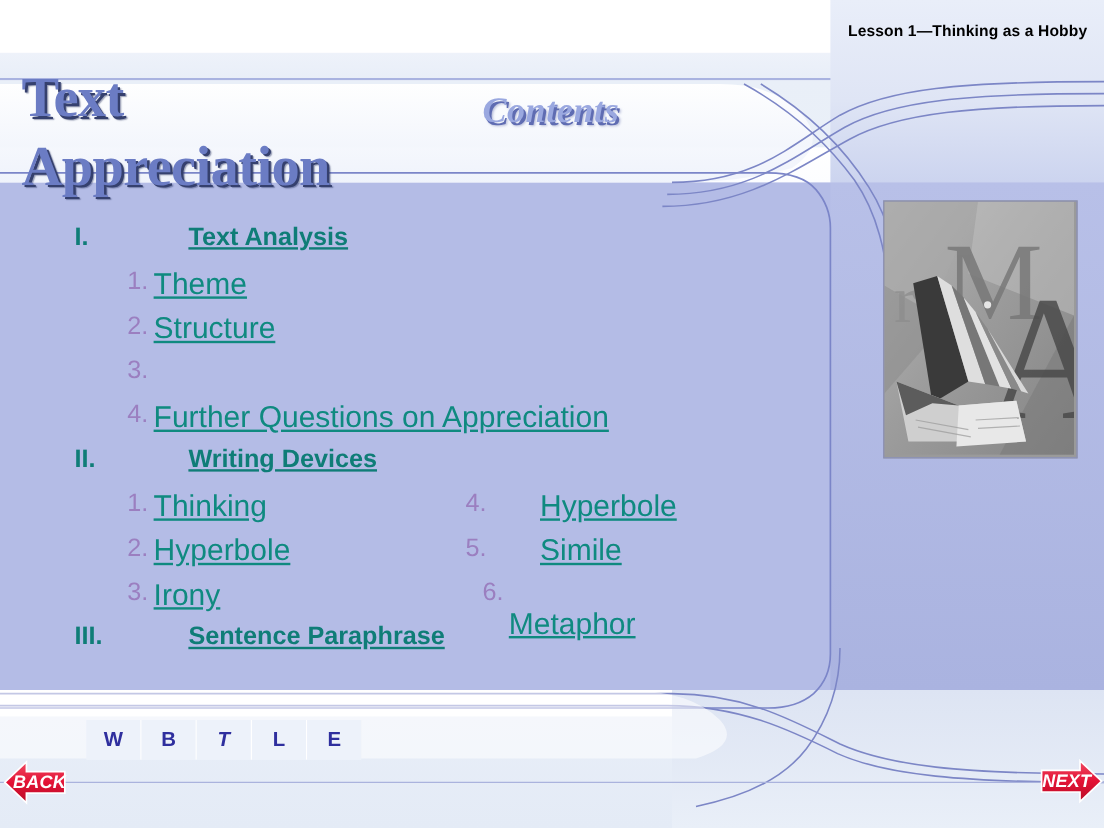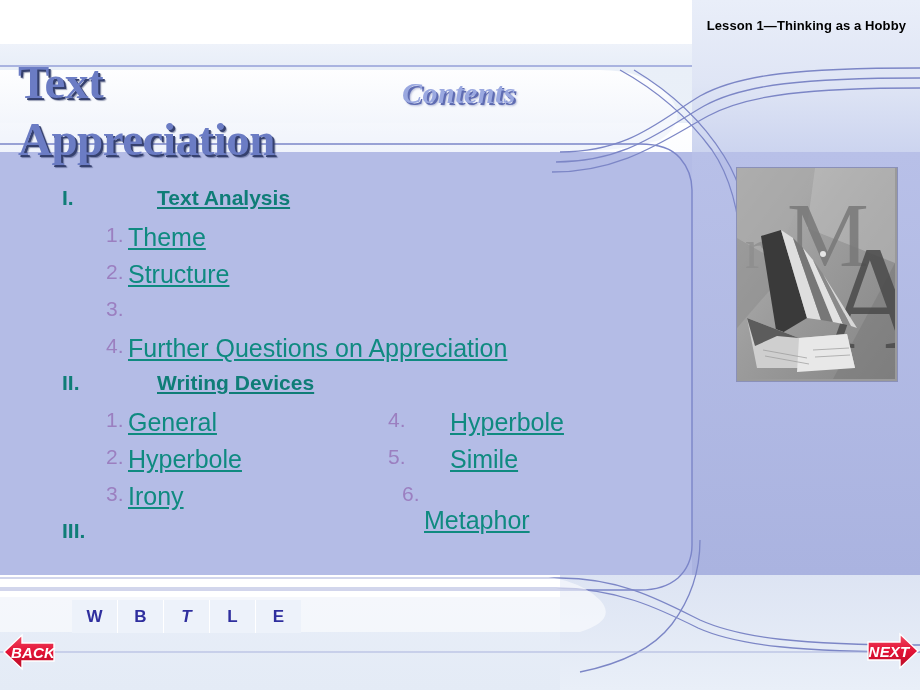--- a/index.html
+++ b/index.html
@@ -226,39 +226,40 @@
       <span class="num cA-num">4.</span>
       <a class="lvl2-link cA-link" href="#">Further Questions on Appreciation</a>
     </div>
 
     <div class="toc-row">
       <span class="rn roman">II.</span>
       <a class="lvl1-link" href="#">Writing Devices</a>
     </div>
     <div class="toc-row">
       <span class="num cA-num">1.</span>
-      <a class="lvl2-link cA-link" href="#">General</a>
+      <a class="lvl2-link cA-link" href="#">Thinking</a>
       <span class="num cB-num">4.</span>
       <a class="lvl2-link cB-link" href="#">Hyperbole</a>
     </div>
     <div class="toc-row">
       <span class="num cA-num">2.</span>
       <a class="lvl2-link cA-link" href="#">Hyperbole</a>
       <span class="num cB-num">5.</span>
       <a class="lvl2-link cB-link" href="#">Simile</a>
     </div>
     <div class="toc-row">
       <span class="num cA-num">3.</span>
       <a class="lvl2-link cA-link" href="#">Irony</a>
       <span class="num cB-num-i">6.</span>
       <a class="lvl2-link cB-link-i" href="#">Metaphor</a>
     </div>
 
     <div class="toc-row">
       <span class="rn roman">III.</span>
+      <a class="lvl1-link" href="#">Sentence Paraphrase</a>
     </div>
   </div>
 
   <div class="pic-frame">
     <svg width="158" height="211" viewBox="0 0 158 211">
       <defs>
         <linearGradient id="bgGray" x1="0" y1="0" x2="1" y2="1">
           <stop offset="0%" stop-color="#b9b9b9"></stop>
           <stop offset="45%" stop-color="#9d9d9d"></stop>
           <stop offset="100%" stop-color="#848484"></stop>

